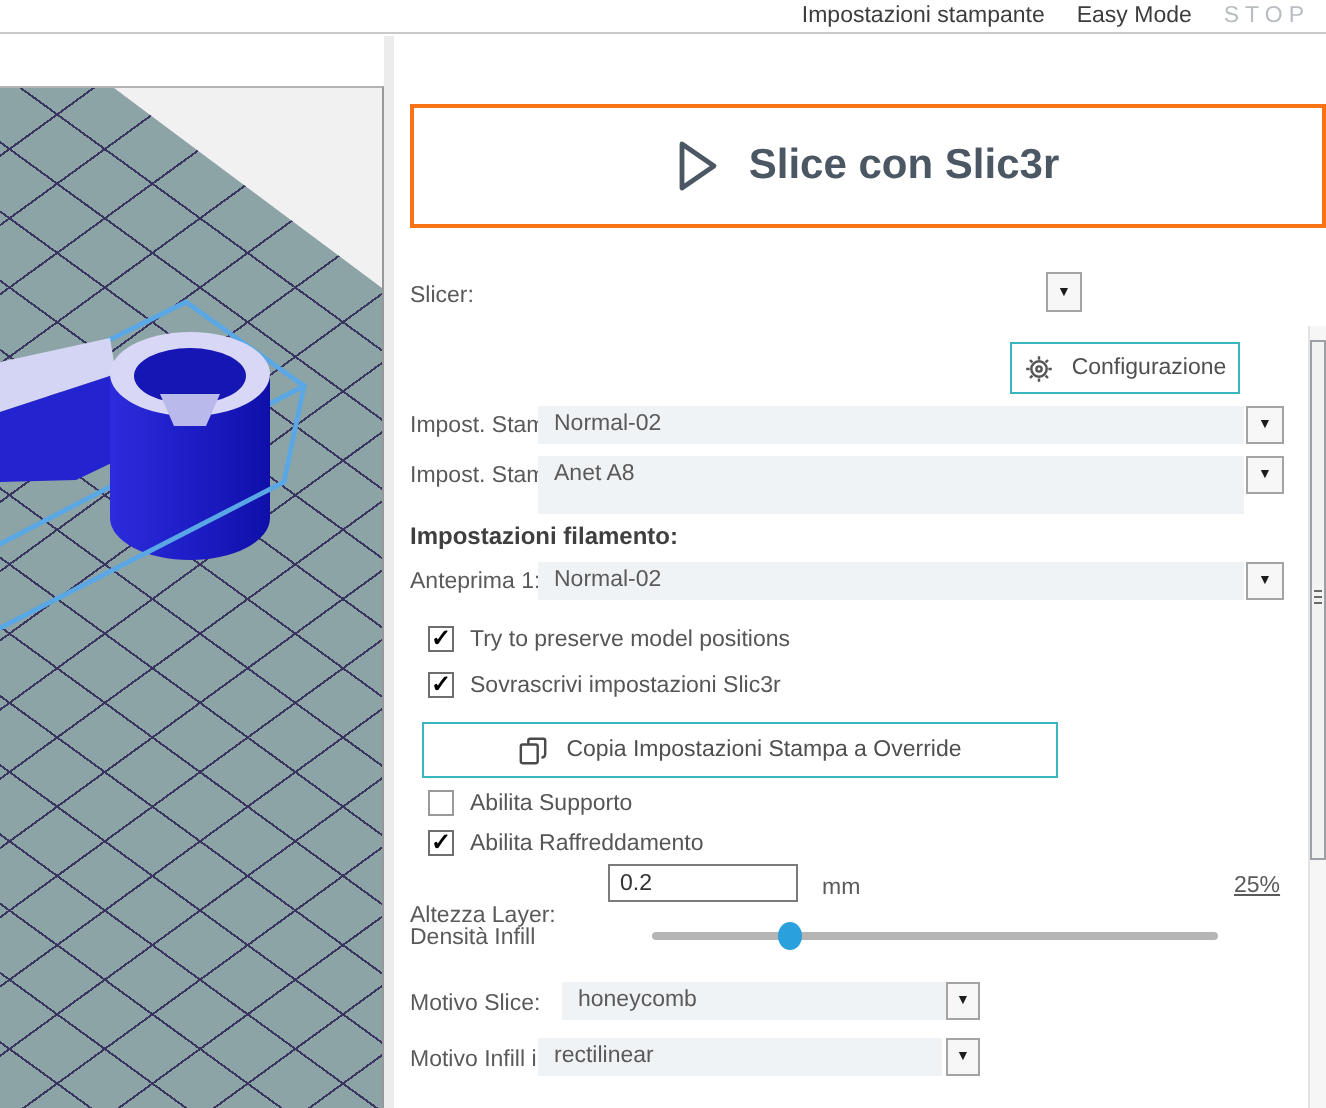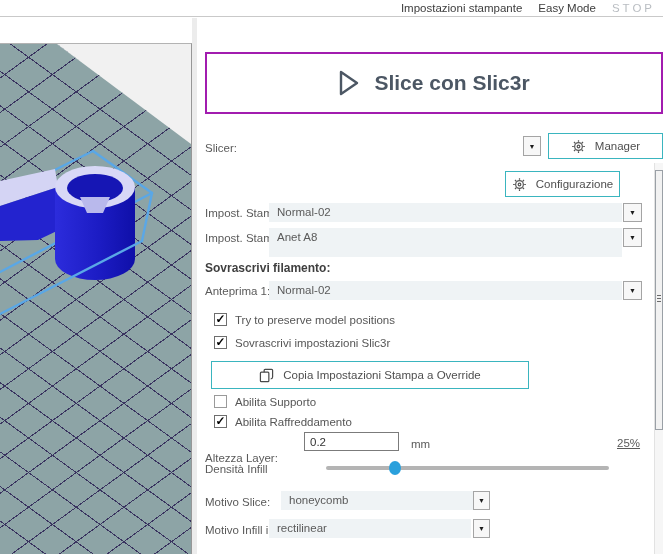--- a/index.html
+++ b/index.html
@@ -31,21 +31,21 @@
     clip-path:polygon(0 0, 57px 0, 191px 100px, 191px 511px, 0 511px); }
   .scene { position:absolute; left:0; top:0; }
   .vp-gap { position:absolute; left:192px; top:18px; width:5px; height:536px; background:#ececec; }
 
   
   .panel { position:absolute; left:197px; top:18px; width:466px; height:536px;
     background:#fff; font-size:11.5px; color:#565656; }
   .lbl { position:absolute; white-space:nowrap; color:#5a5a5a; }
 
   .slice-btn { position:absolute; left:8px; top:34px; width:458px; height:62px;
-    background:#fff; border:2px solid #a21caf; display:flex; align-items:center;
+    background:#fff; border:2px solid #f97316; display:flex; align-items:center;
     justify-content:center; gap:14px; cursor:pointer; }
   .slice-title { font-size:21px; font-weight:bold; color:#4c5764; }
 
   .combo-field { position:absolute; background:#eff3f5; color:#5a5a5a;
     line-height:19px; padding-left:8px; overflow:hidden; white-space:nowrap; }
   .combo-field.blue { background:linear-gradient(#45aeea,#2b97dd);
     border:1px solid #1f7fc0; color:#fff; line-height:18px; }
   .combo-btn { position:absolute; background:#f7f7f7; border:1px solid #a4a4a4;
     display:flex; align-items:center; justify-content:center; font-size:7px;
     color:#1c1c1c; cursor:pointer; }
@@ -136,30 +136,20 @@
     <svg width="22" height="26" viewBox="0 0 22 26">
       <path d="M3,2 L19,13 L3,24 Z" fill="none" stroke="#4c5764" stroke-width="2.4" stroke-linejoin="round"></path>
     </svg>
     <span class="slice-title">Slice con Slic3r</span>
   </div>
 
   <span class="lbl" style="left:8px; top:124px">Slicer:</span>
   <div class="combo-btn" style="left:326px; top:118px; width:18px; height:20px">
     <span>▼</span>
   </div>
-  <div class="teal-btn" style="left:351px; top:115px; width:115px; height:26px">
-    <svg width="15" height="15" viewBox="0 0 16 16">
-      <g stroke="#555" fill="none" stroke-width="1.3">
-        <circle cx="8" cy="8" r="4.1"></circle>
-          <circle cx="8" cy="8" r="1.4"></circle>
-        <path d="M8,1.2 V3 M8,13 V14.8 M1.2,8 H3 M13,8 H14.8 M3.2,3.2 L4.5,4.5 M11.5,11.5 L12.8,12.8 M12.8,3.2 L11.5,4.5 M4.5,11.5 L3.2,12.8"></path>
-      </g>
-    </svg>
-    <span>Manager</span>
-  </div>
 
   <div class="teal-btn" style="left:308px; top:153px; width:115px; height:26px">
     <svg width="15" height="15" viewBox="0 0 16 16">
       <g stroke="#555" fill="none" stroke-width="1.3">
         <circle cx="8" cy="8" r="4.1"></circle>
           <circle cx="8" cy="8" r="1.4"></circle>
         <path d="M8,1.2 V3 M8,13 V14.8 M1.2,8 H3 M13,8 H14.8 M3.2,3.2 L4.5,4.5 M11.5,11.5 L12.8,12.8 M12.8,3.2 L11.5,4.5 M4.5,11.5 L3.2,12.8"></path>
       </g>
     </svg>
     <span>Configurazione</span>
@@ -170,21 +160,21 @@
   <div class="combo-btn" style="left:426px; top:185px; width:19px; height:19px">
     <span>▼</span>
   </div>
 
   <span class="lbl" style="left:8px; top:214px">Impost. Stampante:</span>
   <div class="combo-field" style="left:72px; top:210px; width:353px; height:29px">Anet A8</div>
   <div class="combo-btn" style="left:426px; top:210px; width:19px; height:19px">
     <span>▼</span>
   </div>
 
-  <span class="lbl" style="left:8px; top:243px; font-weight:bold; font-size:12px; color:#3f3f3f">Sovrascrivi filamento:</span>
+  <span class="lbl" style="left:8px; top:243px; font-weight:bold; font-size:12px; color:#3f3f3f">Impostazioni filamento:</span>
 
   <span class="lbl" style="left:8px; top:267px">Anteprima 1:</span>
   <div class="combo-field" style="left:72px; top:263px; width:353px; height:19px">Normal-02</div>
   <div class="combo-btn" style="left:426px; top:263px; width:19px; height:19px">
     <span>▼</span>
   </div>
 
   <div class="cb-row" style="left:17px; top:295px">
     <span class="cb">
       <span class="mark">✓</span>

